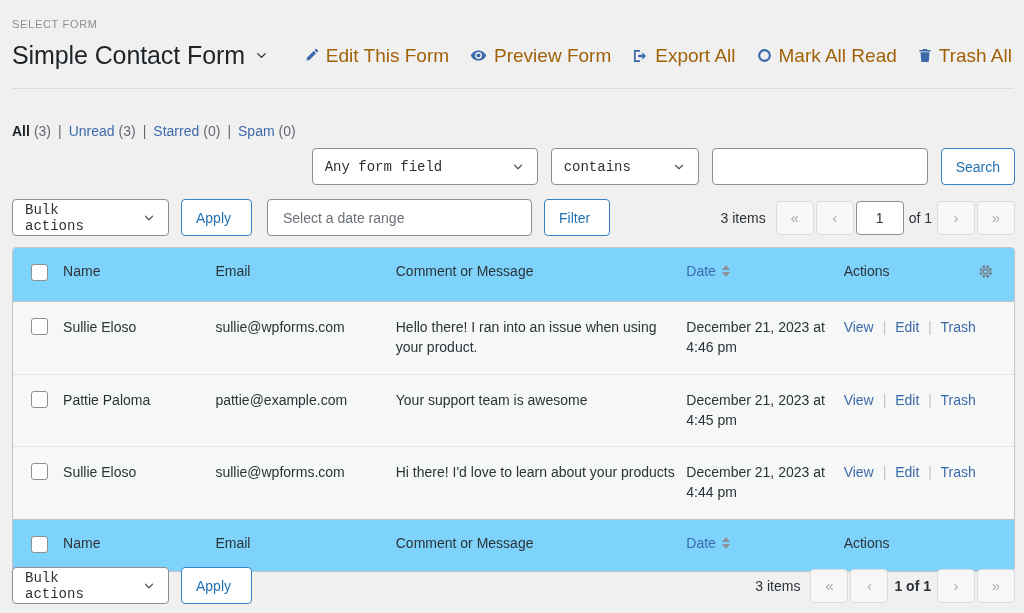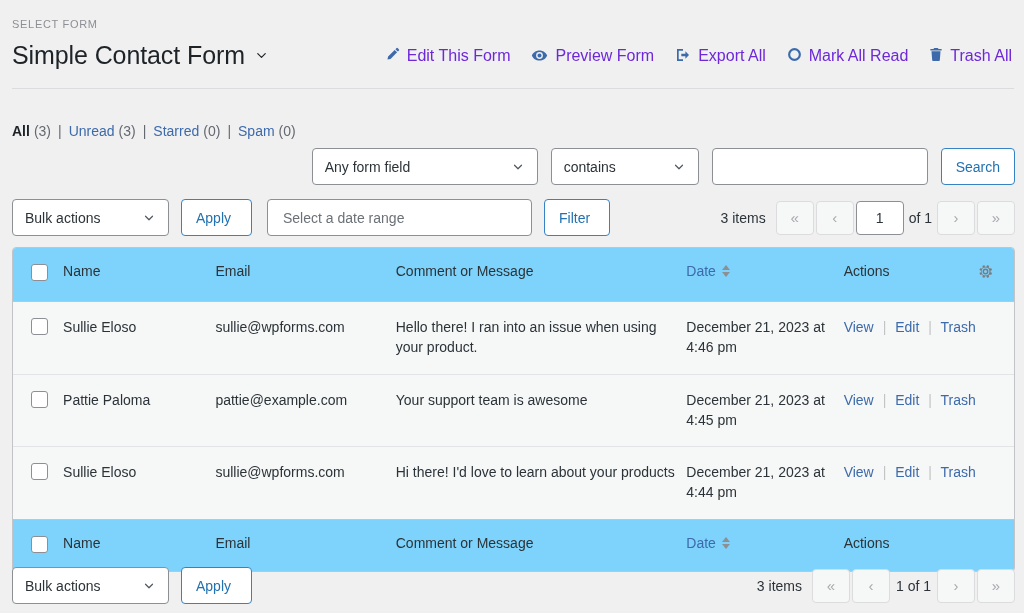--- a/index.html
+++ b/index.html
@@ -29,22 +29,22 @@
     white-space: nowrap; letter-spacing: -0.1px;
   }
   .title-caret {
     margin-left: 9px; color: #1d2327; display: inline-flex; align-items: center;
   }
   .header-actions {
     margin-left: auto; display: flex; align-items: center; gap: 21px;
     padding-right: 2px;
   }
   .hdr-link {
-    display: inline-flex; align-items: flex-start; gap: 7px;
-    color: #6d28d9; font-size: 16px; text-decoration: none;
+    display: inline-flex; align-items: center; gap: 7px;
+    color: #a16207; font-size: 19px; text-decoration: none;
     white-space: nowrap; cursor: pointer;
   }
   .hdr-link .ico { display: inline-flex; align-items: center; color: #3d6aaa; }
 
   .header-divider {
     position: absolute; left: 12px; right: 10px; top: 88px;
     height: 1px; background: #dcdcde;
   }
 
   
@@ -62,21 +62,21 @@
     position: absolute; right: 9px; top: 148px;
     display: flex; align-items: center; gap: 13px;
   }
   .ctl {
     height: 37px; border: 1px solid #8c8f94; border-radius: 4px;
     background: #fff; font-size: 14px; color: #2c3338;
     display: flex; align-items: center;
   }
   .sel {
     padding: 0 12px; position: relative; cursor: pointer;
-    justify-content: space-between; gap: 32px;
+    justify-content: space-between; gap: 32px; font-family: Liberation Mono, monospace;
   }
   .sel .caret { color: #50575e; display: inline-flex; }
   .sel-anyfield { width: 226px; }
   .sel-contains { width: 148px; }
   .search-input {
     width: 216px; padding: 0 10px; color: #2c3338; cursor: text;
   }
   .btn-secondary {
     border: 1px solid #3582c4; color: #2271b1; background: #fff;
     border-radius: 4px; height: 37px; padding: 6px 14px;
@@ -166,21 +166,21 @@
 
   .actions-cell { white-space: nowrap; }
   .act-link { color: #3d6aaa; cursor: pointer; text-decoration: none; }
   .act-sep { color: #c3c4c7; margin: 0 5px; }
 
   
   .toolbar-bottom {
     position: absolute; left: 12px; right: 9px; top: 567px;
     display: flex; align-items: center;
   }
-  .toolbar-bottom .pg-static { font-size: 14px; color: #2c3338; margin: 0 4px; }
+  .toolbar-bottom .pg-static { font-size: 14px; color: #2c3338; margin: 0 4px; font-weight: bold; }
 </style>
 </head>
 <body>
 
 <div class="page">
 
   <div class="select-form-label">SELECT FORM</div>
 
   <div class="form-title-row">
     <span class="form-title">Simple Contact Form</span>

